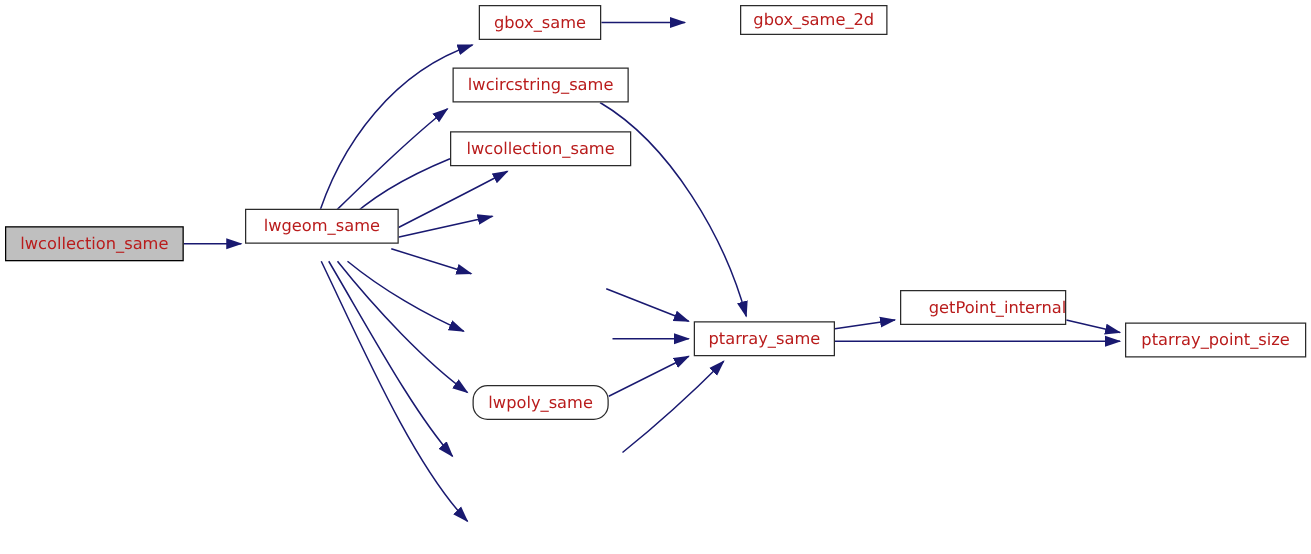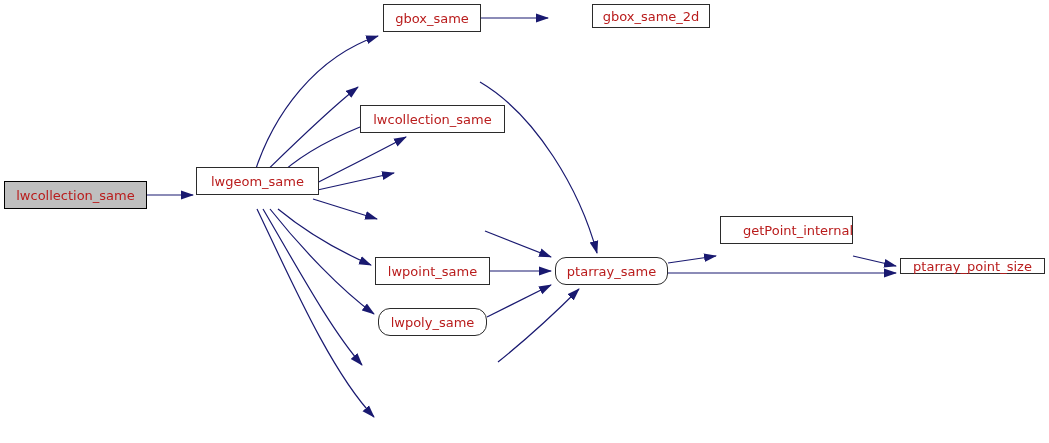--- a/index.html
+++ b/index.html
@@ -61,30 +61,30 @@
   </svg>
 
   <div class="node highlight" style="left:4px;top:181px;width:143px;height:28px;">lwcollection_same</div>
 
   <div class="node" style="left:196px;top:167px;width:123px;height:28px;">lwgeom_same</div>
 
   <div class="node" style="left:383px;top:4px;width:98px;height:28px;">gbox_same</div>
 
   <div class="node" style="left:552px;top:4px;width:118px;height:24px;margin-left:40px;">gbox_same_2d</div>
 
+  <div class="node" style="left:362px;top:54px;width:141px;height:28px;">lwcircstring_same</div>
 
   <div class="node" style="left:360px;top:105px;width:145px;height:28px;">lwcollection_same</div>
 
 
 
-  <div class="node" style="left:375px;top:257px;width:115px;height:28px;">lwpoint_same</div>
 
   <div class="node" style="left:378px;top:308px;width:109px;height:28px;border-radius:12px;">lwpoly_same</div>
 
 
 
-  <div class="node" style="left:555px;top:257px;width:113px;height:28px;border-radius:11px;">ptarray_same</div>
+  <div class="node" style="left:555px;top:257px;width:113px;height:28px;">ptarray_same</div>
 
-  <div class="node" style="left:720px;top:216px;width:133px;height:28px;padding-left:23px;">getPoint_internal</div>
+  <div class="node" style="left:720px;top:232px;width:133px;height:28px;padding-left:23px;">getPoint_internal</div>
 
-  <div class="node" style="left:900px;top:258px;width:145px;height:16px;">ptarray_point_size</div>
+  <div class="node" style="left:900px;top:258px;width:145px;height:28px;">ptarray_point_size</div>
 
 </div>
 
 </body></html>

